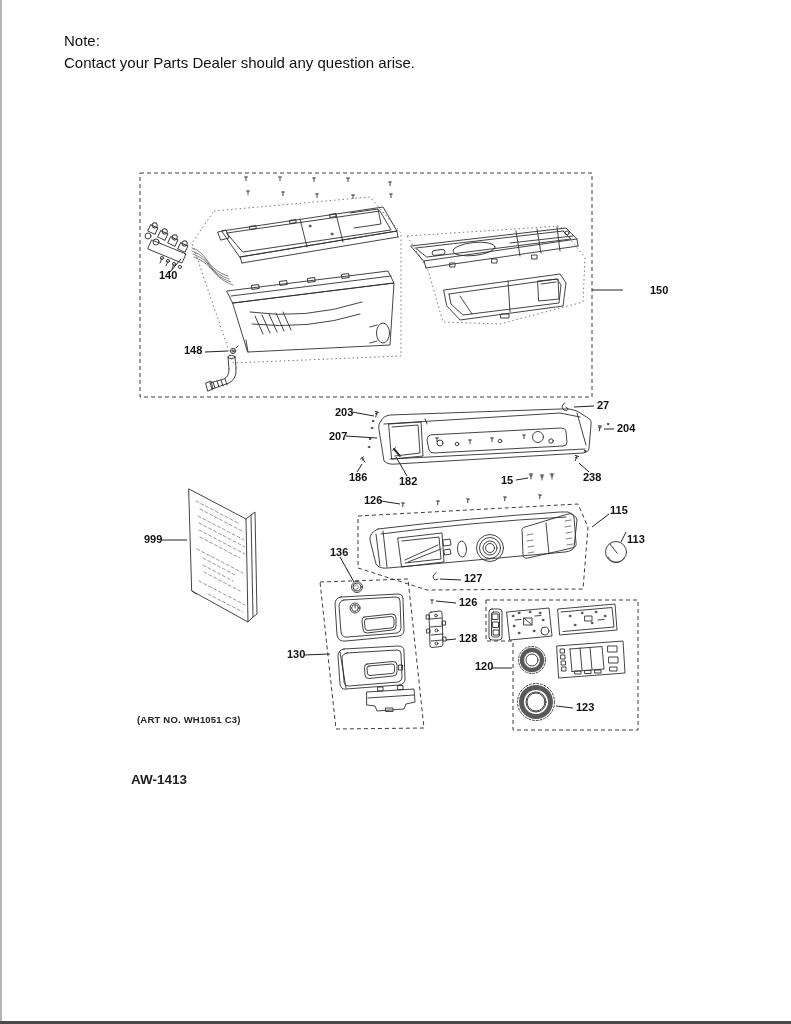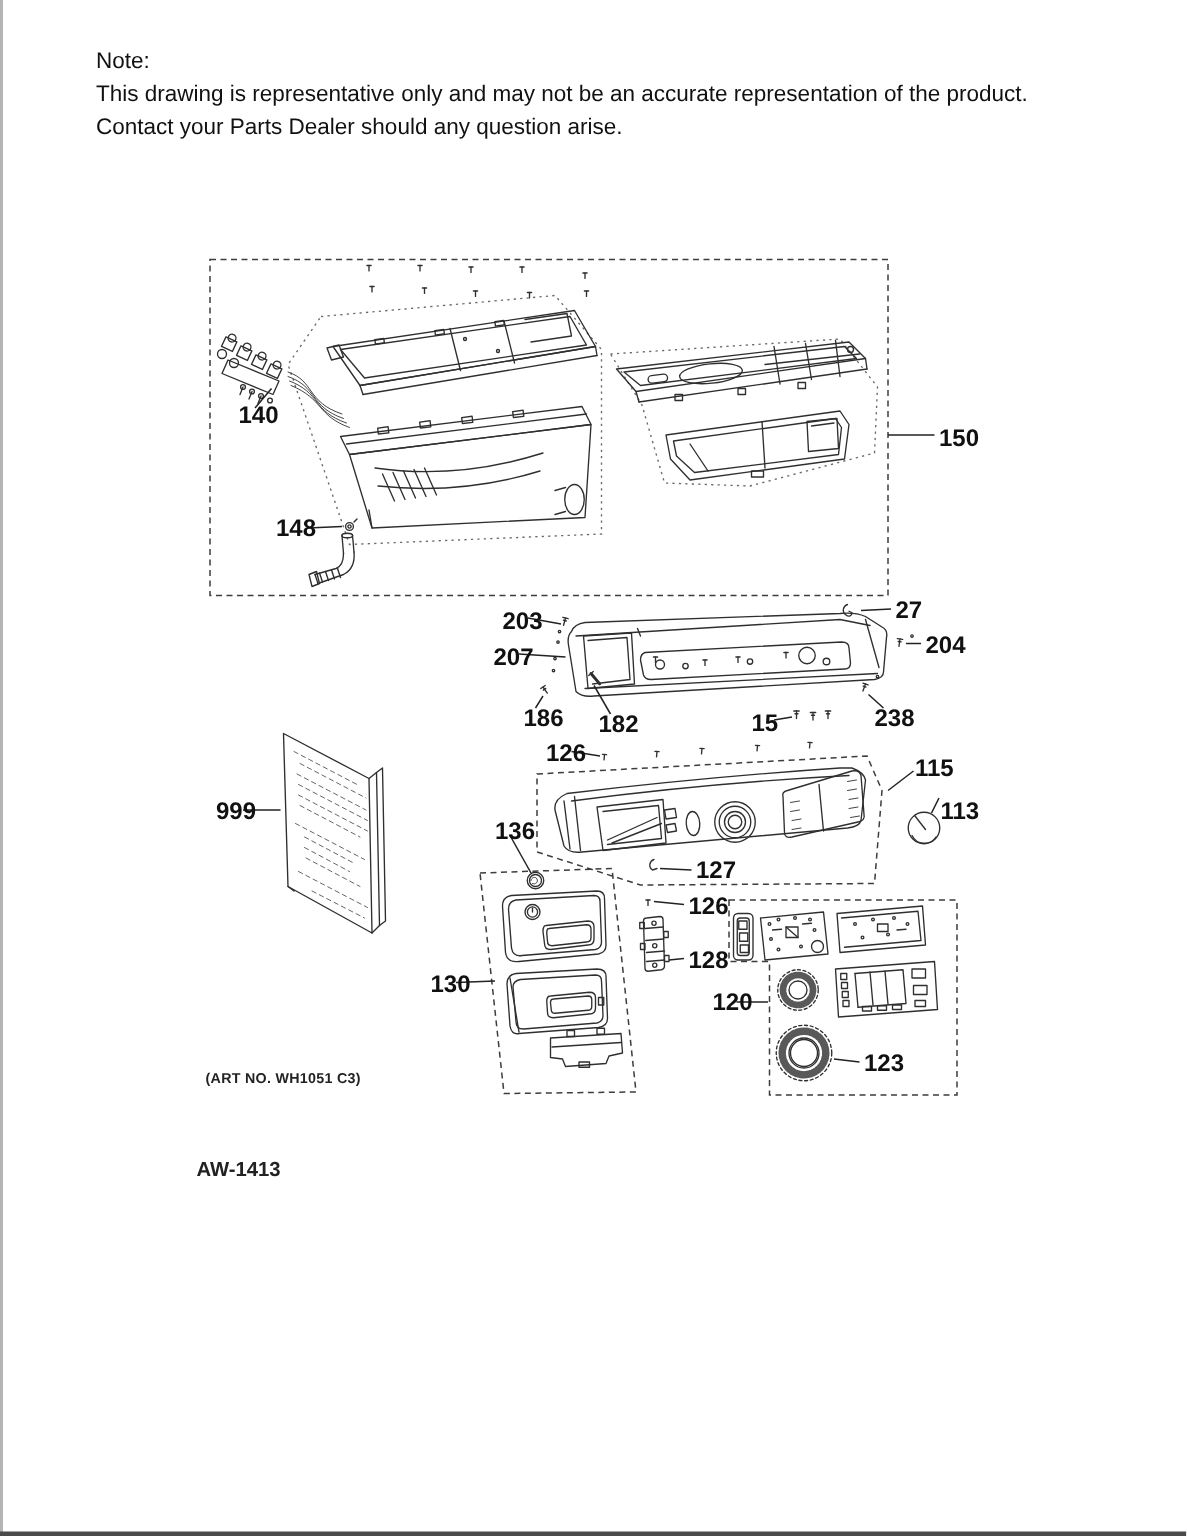--- a/index.html
+++ b/index.html
@@ -5,37 +5,36 @@
   html,body{margin:0;padding:0;background:#ffffff;}
   .page{
     position:relative;width:791px;height:1024px;background:#ffffff;overflow:hidden;
     font-family:"Liberation Sans", sans-serif;color:#1c1c1c;
   }
   .border-left{position:absolute;left:0;top:0;width:2px;height:1024px;background:#b5b5b5;}
   .border-bottom{position:absolute;left:0;bottom:0;width:791px;height:3px;background:#4a4a4a;}
   .note{position:absolute;left:64px;top:30px;font-size:15px;line-height:22px;color:#111;}
   .artno{position:absolute;left:137px;top:714px;font-size:9.5px;font-weight:bold;color:#222;letter-spacing:.2px;}
   .awcode{position:absolute;left:131px;top:772px;font-size:13.5px;color:#222;font-weight:bold;}
-  .callout{position:absolute;font-size:16px;font-weight:bold;color:#111;white-space:nowrap;}
+  .callout{position:absolute;font-size:11px;font-weight:bold;color:#111;white-space:nowrap;}
   svg{position:absolute;left:0;top:0;}
   .art{stroke:#2f2f2f;fill:none;stroke-width:.9;stroke-linecap:round;stroke-linejoin:round;}
   .dash{stroke:#3d3d3d;fill:none;stroke-width:1;stroke-dasharray:4 3;}
   .dots{stroke:#6a6a6a;fill:none;stroke-width:.9;stroke-dasharray:1.5 2.8;}
   .lead{stroke:#222;fill:none;stroke-width:1;}
   .thin{stroke-width:.6;}
   .txt{stroke:#555;}
 </style>
 </head>
 <body>
 
 <div class="page">
 
   <div class="note">
     <div>Note:</div>
-    <div>This drawing is representative only and may not be an accurate representation of the product.</div>
     <div>Contact your Parts Dealer should any question arise.</div>
   </div>
 
   <svg width="791" height="1024" viewBox="0 0 791 1024">
     <defs>
       <g id="scr">
           <line x1="0" y1="0" x2="0" y2="5"></line>
           <line x1="-1.8" y1="0" x2="1.8" y2="0"></line>
           <line x1="-1" y1="1.8" x2="1" y2="1.8"></line>
         </g>
@@ -436,21 +435,21 @@
       <line x1="456" y1="603" x2="436" y2="601"></line>
       <line x1="456" y1="639" x2="446" y2="640"></line>
       <line x1="491" y1="668" x2="512" y2="668"></line>
       <line x1="573" y1="708" x2="556" y2="706"></line>
       <line x1="162" y1="540" x2="187" y2="540"></line>
     </g>
   </svg>
 
   <div class="callout" style="left:159px;top:269px">140</div>
   <div class="callout" style="left:184px;top:344px">148</div>
-  <div class="callout" style="left:626px;top:284px">150</div>
+  <div class="callout" style="left:650px;top:284px">150</div>
   <div class="callout" style="left:335px;top:406px">203</div>
   <div class="callout" style="left:597px;top:399px">27</div>
   <div class="callout" style="left:329px;top:430px">207</div>
   <div class="callout" style="left:617px;top:422px">204</div>
   <div class="callout" style="left:349px;top:471px">186</div>
   <div class="callout" style="left:399px;top:475px">182</div>
   <div class="callout" style="left:501px;top:474px">15</div>
   <div class="callout" style="left:583px;top:471px">238</div>
   <div class="callout" style="left:364px;top:494px">126</div>
   <div class="callout" style="left:610px;top:504px">115</div>

